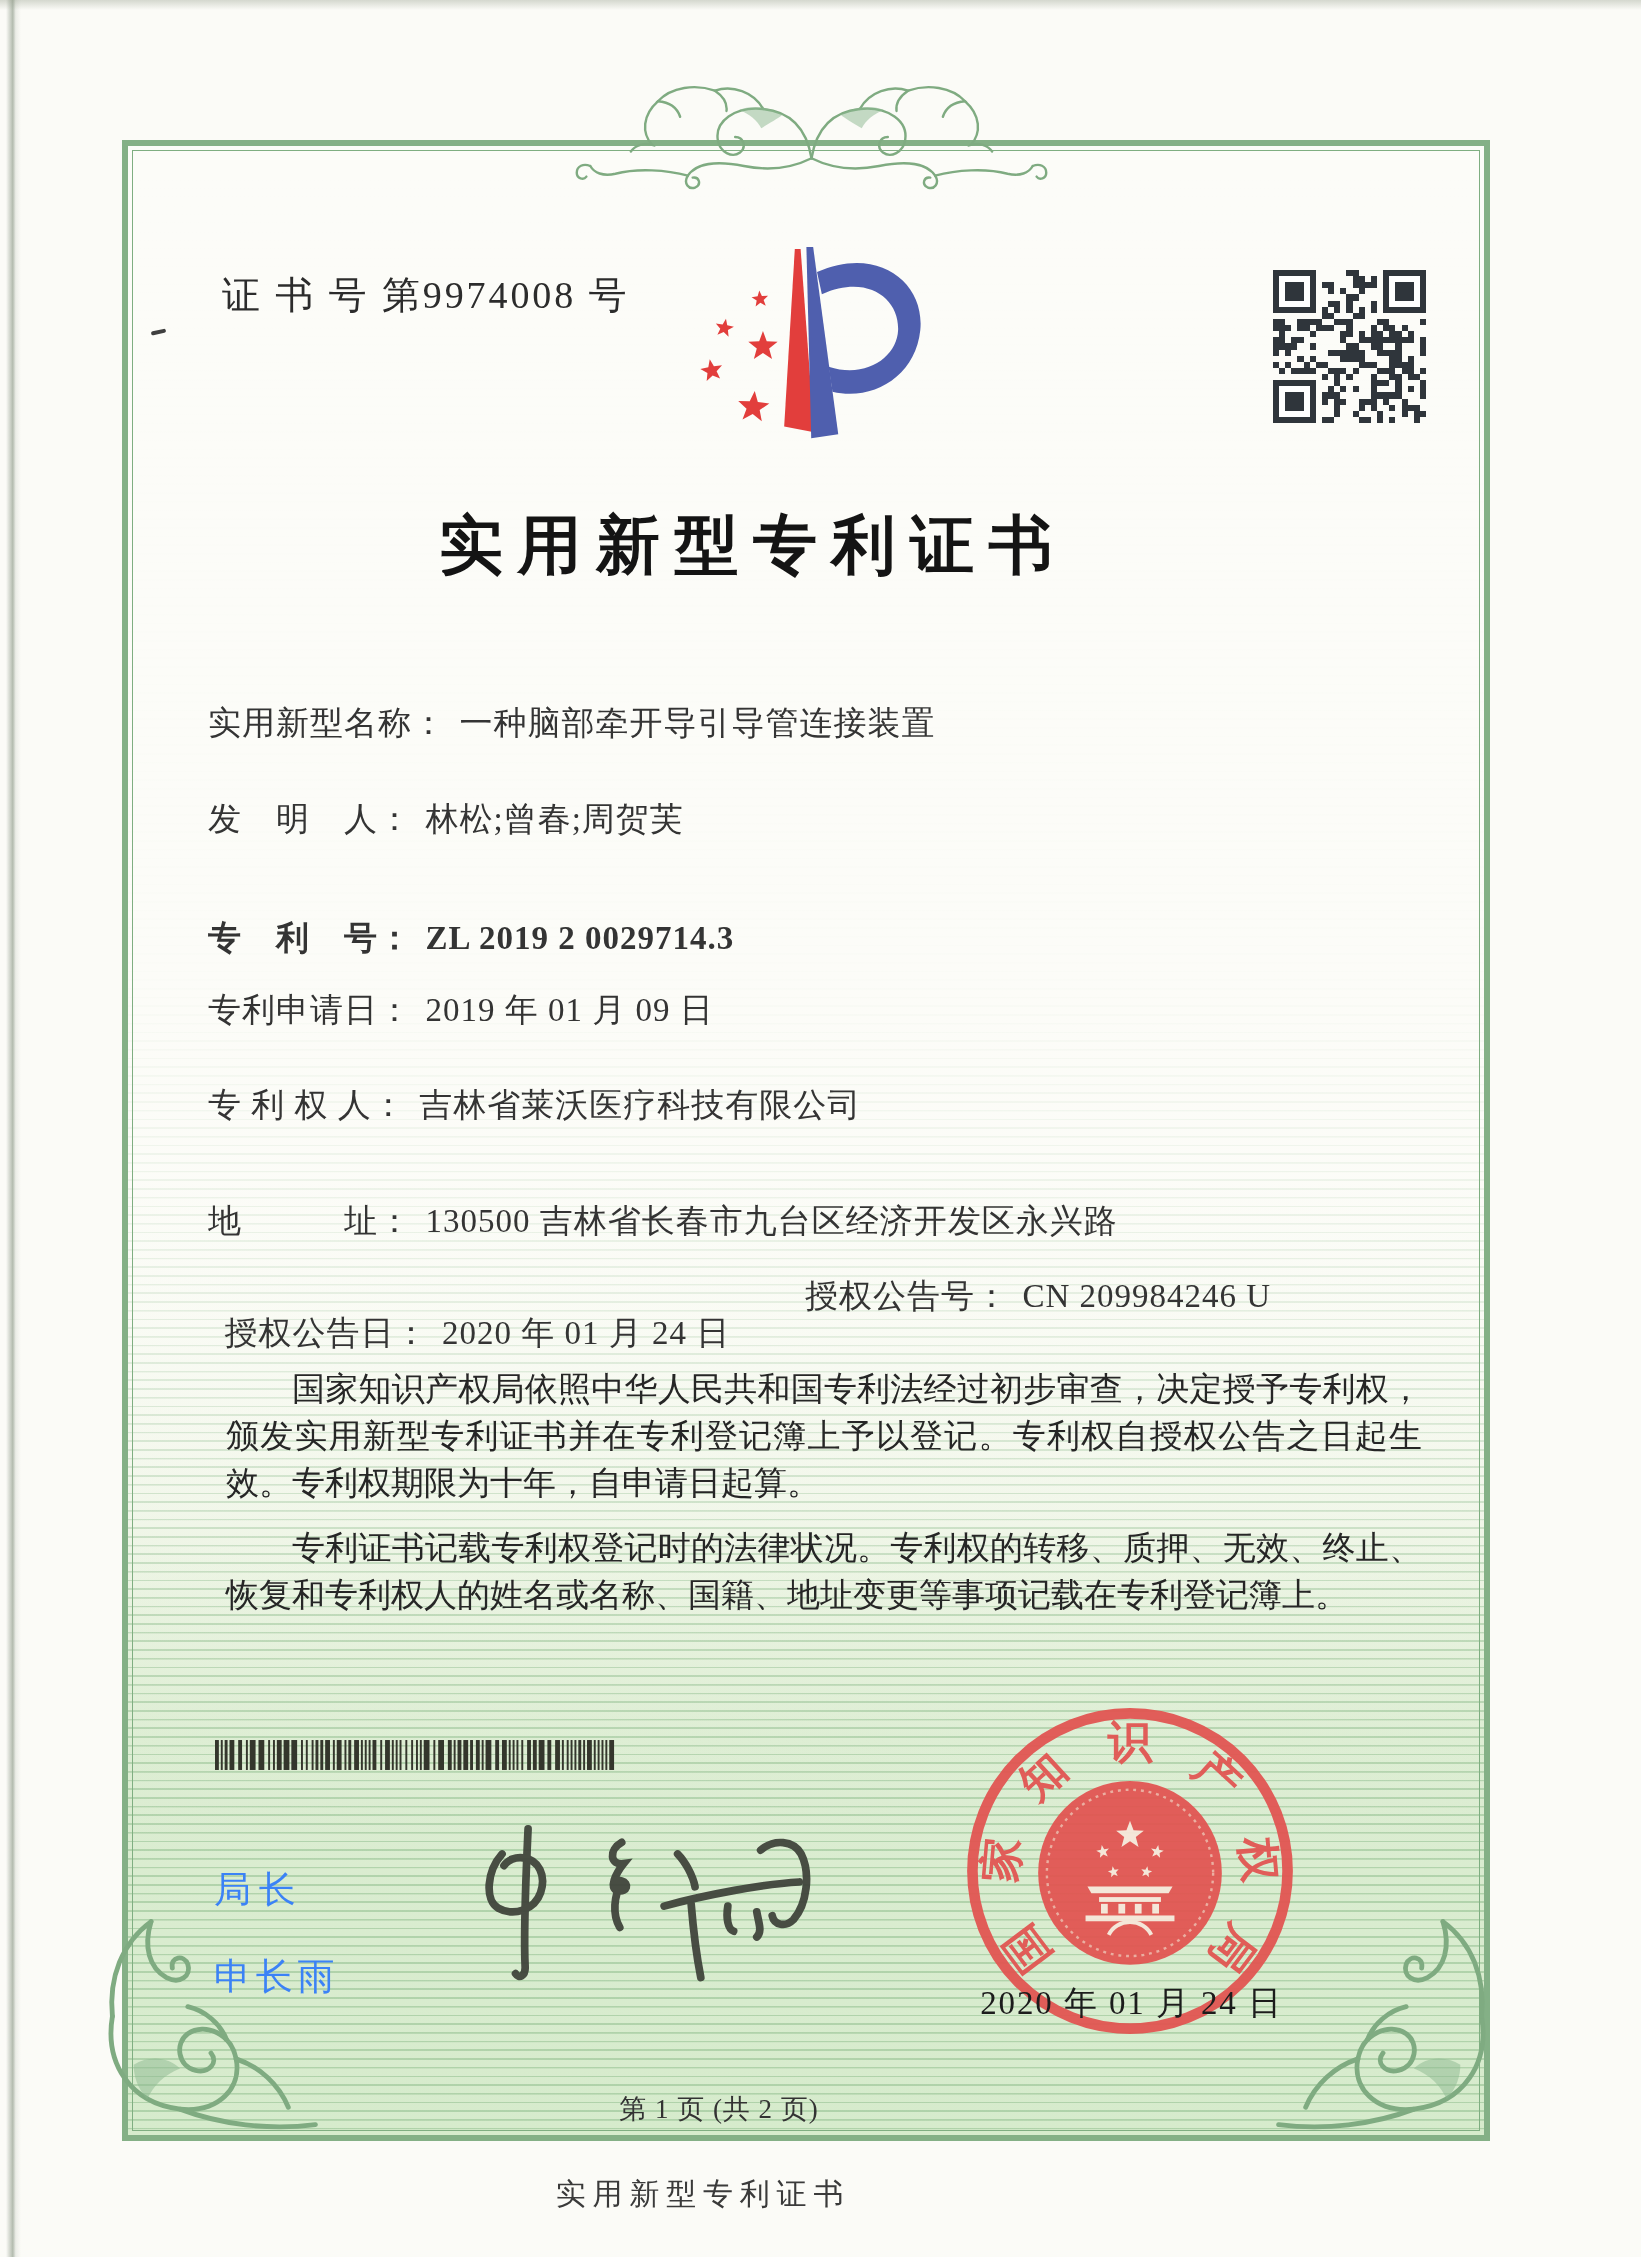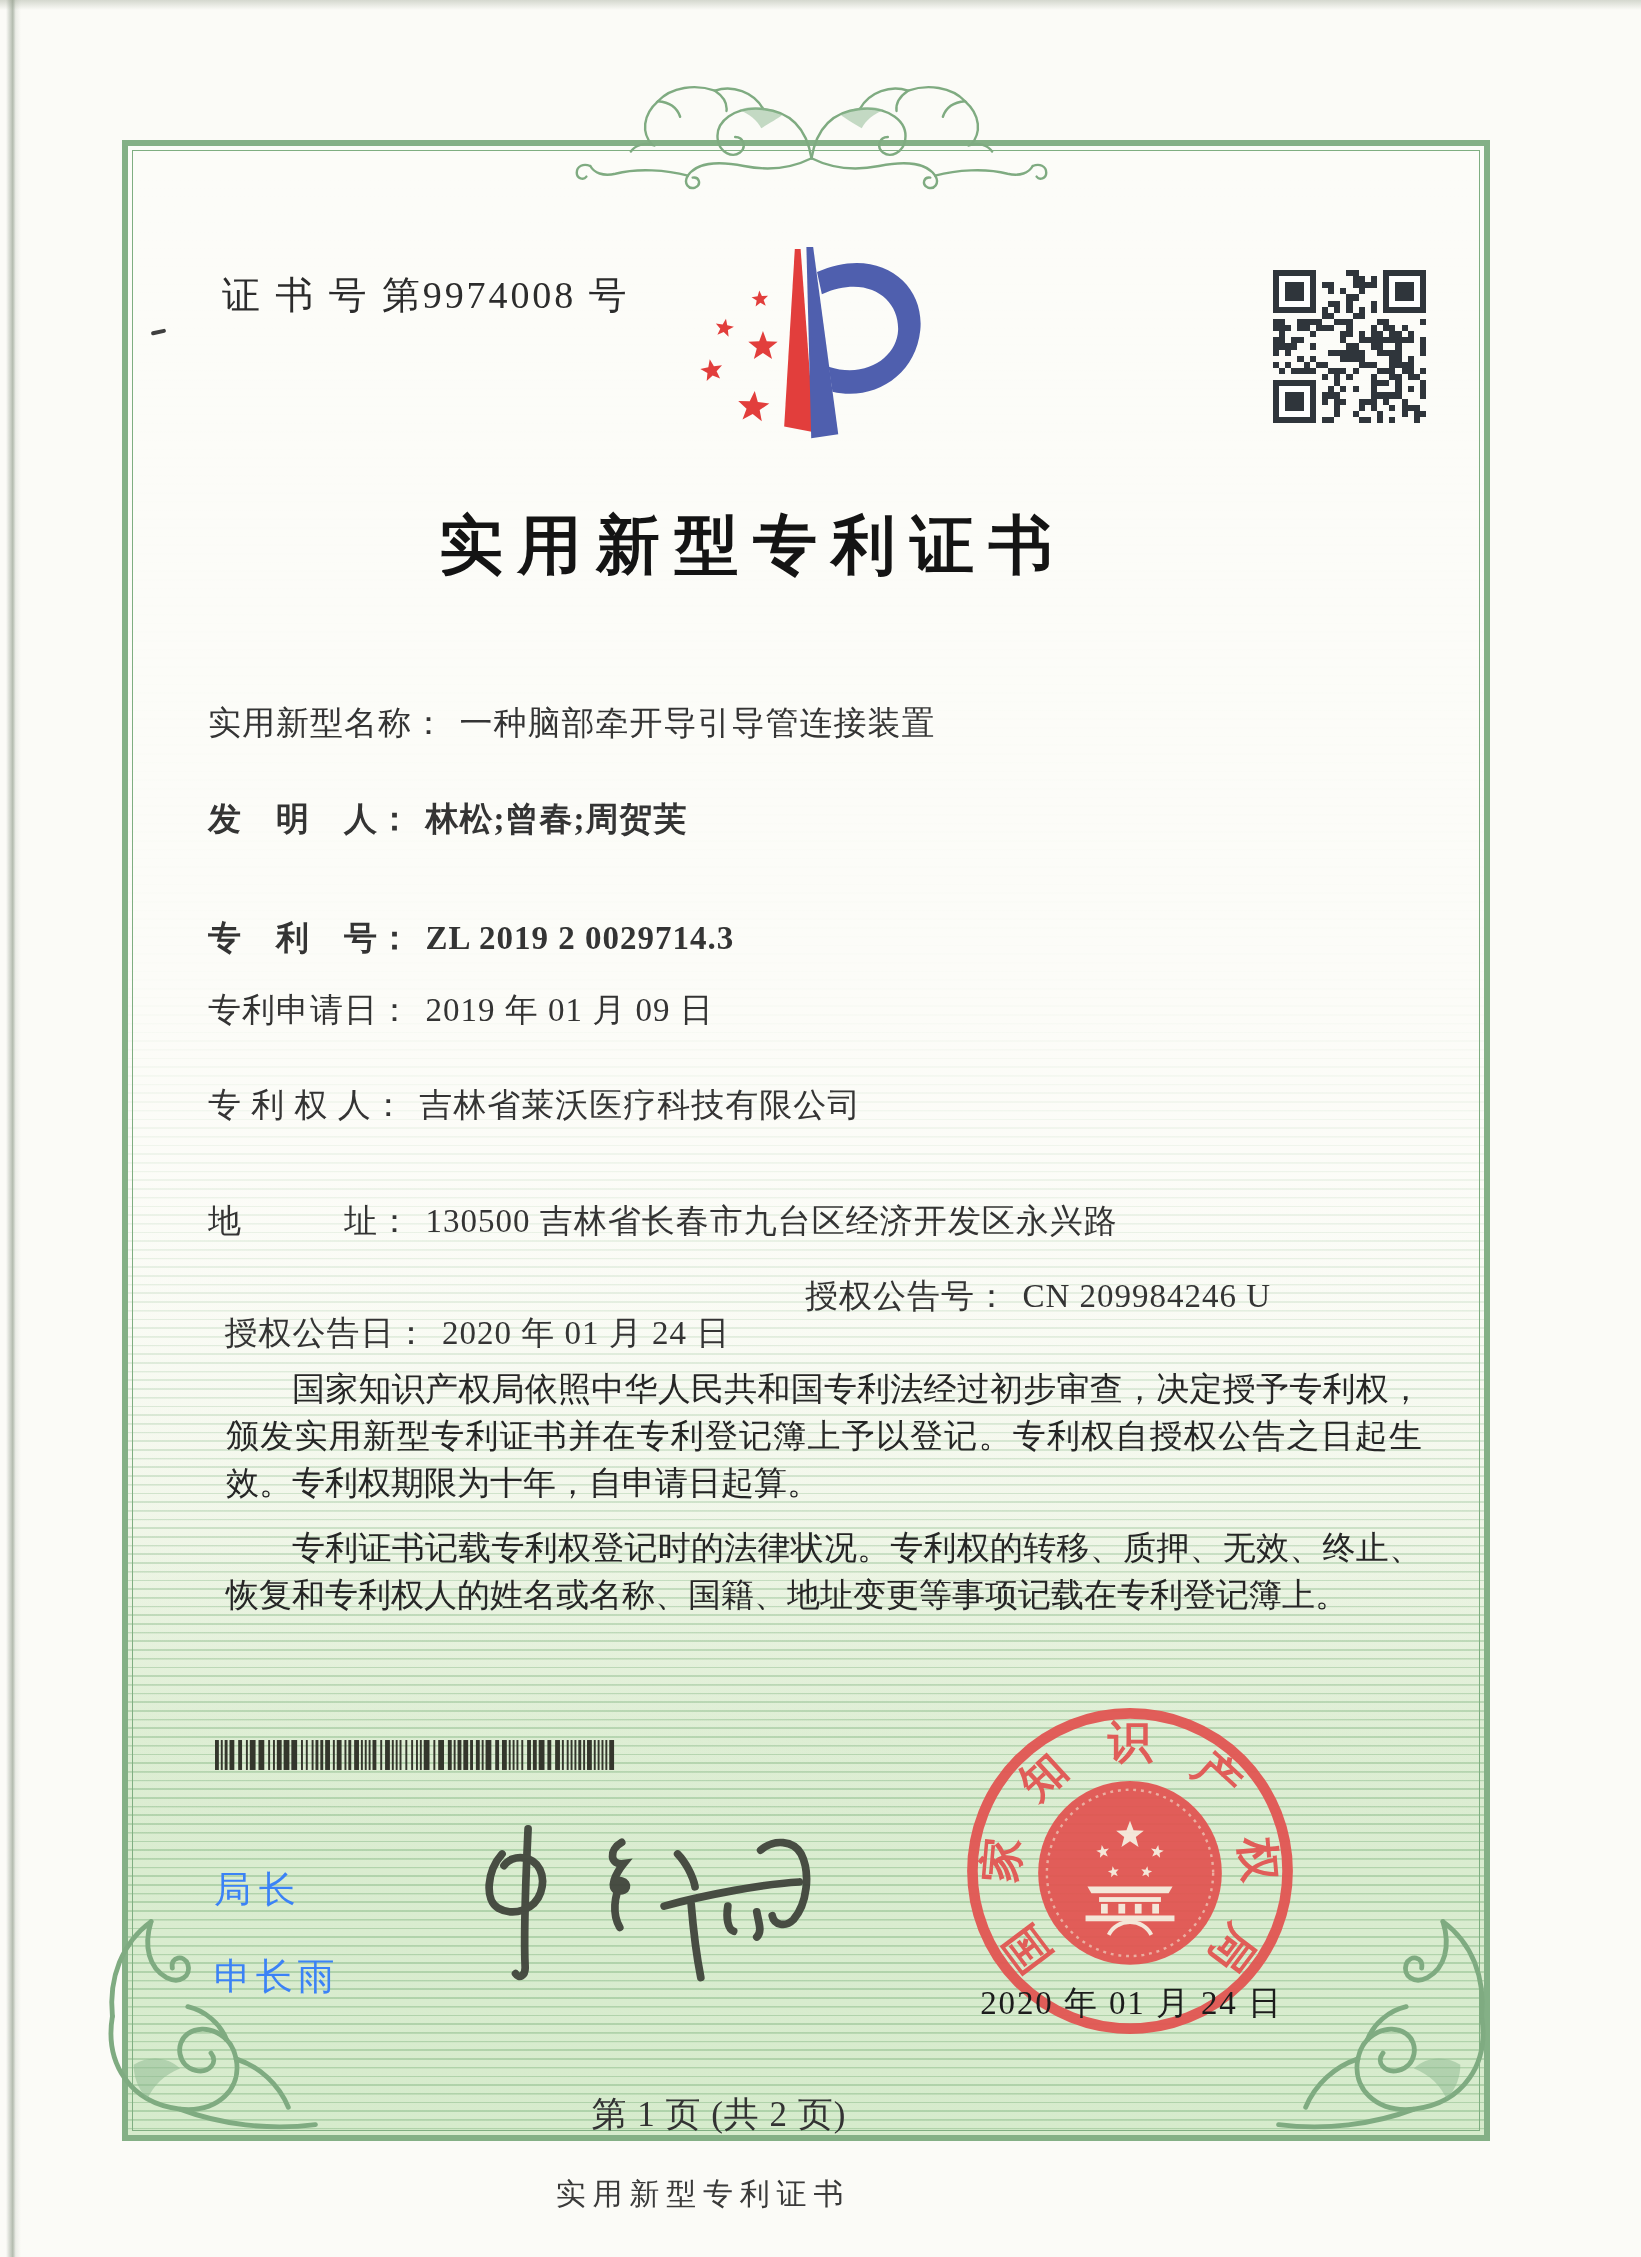--- a/index.html
+++ b/index.html
@@ -34,21 +34,21 @@
   .pair2{position:absolute;left:597px;top:0;white-space:pre;}
   .paras{position:absolute;left:208px;top:1348px;width:1232px;font-size:33px;line-height:47px;
     text-align:justify;color:#262626;z-index:7;}
   .paras p{margin:18px;text-indent:66px;}
   .officials{position:absolute;left:214px;top:1865px;z-index:8;font-size:37px;color:#3b82f6;}
   .officials .line2{margin-top:37px;letter-spacing:4.8px;}
   .officials .line1{letter-spacing:7.7px;}
   .issue-date{position:absolute;left:977px;top:1981px;width:309px;text-align:center;
     font-size:33px;letter-spacing:1.9px;color:#1c1c1c;z-index:9;}
   .page-info{position:absolute;left:574px;top:2091px;width:290px;text-align:center;
-    font-size:35px;color:#333;z-index:8;letter-spacing:1px;}
+    font-size:27px;color:#333;z-index:8;letter-spacing:1px;}
   .back-note{position:absolute;left:510px;top:2174px;width:386px;text-align:center;
     font-size:30px;letter-spacing:6.8px;color:#3a3a3a;}
   .stray{position:absolute;left:151px;top:330px;width:15.4px;height:3.9px;background:#3f3f3f;
     transform:rotate(-12deg);border-radius:1.9px;z-index:7;}
   svg text{font-family:"Liberation Serif","DejaVu Serif",serif;}
 </style>
 </head>
 <body>
 
 <div class="edge-left"></div>
@@ -318,21 +318,21 @@
     <rect x="19" y="1" width="5" height="5" fill="#ffffff"></rect>
     <rect x="20" y="2" width="3" height="3" fill="#2f353b"></rect>
     <rect x="0" y="18" width="7" height="7" fill="#2f353b"></rect>
     <rect x="1" y="19" width="5" height="5" fill="#ffffff"></rect>
     <rect x="2" y="20" width="3" height="3" fill="#2f353b"></rect>
   </svg>
 
 <div class="title">实用新型专利证书</div>
 
 <div class="row" style="top:701px;"><span class="lbl">实用新型名称：</span><span class="val">一种脑部牵开导引导管连接装置</span></div>
-<div class="row" style="top:797px;font-weight:bold;"><span class="lbl">发　明　人：</span><span class="val">林松;曾春;周贺芙</span></div>
+<div class="row" style="top:797px;"><span class="lbl">发　明　人：</span><span class="val">林松;曾春;周贺芙</span></div>
 <div class="row" style="top:916px;font-weight:bold;"><span class="lbl">专　利　号：</span><span class="val">ZL 2019 2 0029714.3</span></div>
 <div class="row" style="top:988px;"><span class="lbl">专利申请日：</span><span class="val">2019 年 01 月 09 日</span></div>
 <div class="row" style="top:1083px;"><span class="lbl">专 利 权 人：</span><span class="val">吉林省莱沃医疗科技有限公司</span></div>
 <div class="row" style="top:1179px;margin-top:20px;"><span class="lbl">地　　　址：</span><span class="val">130500 吉林省长春市九台区经济开发区永兴路</span></div>
 <div class="row" style="top:1274px;">
   <span class="lbl">授权公告日：</span><span class="val">2020 年 01 月 24 日</span>
   <span class="pair2"><span class="lbl">授权公告号：</span><span class="val">CN 209984246 U</span></span>
 </div>
 
 <div class="paras">

